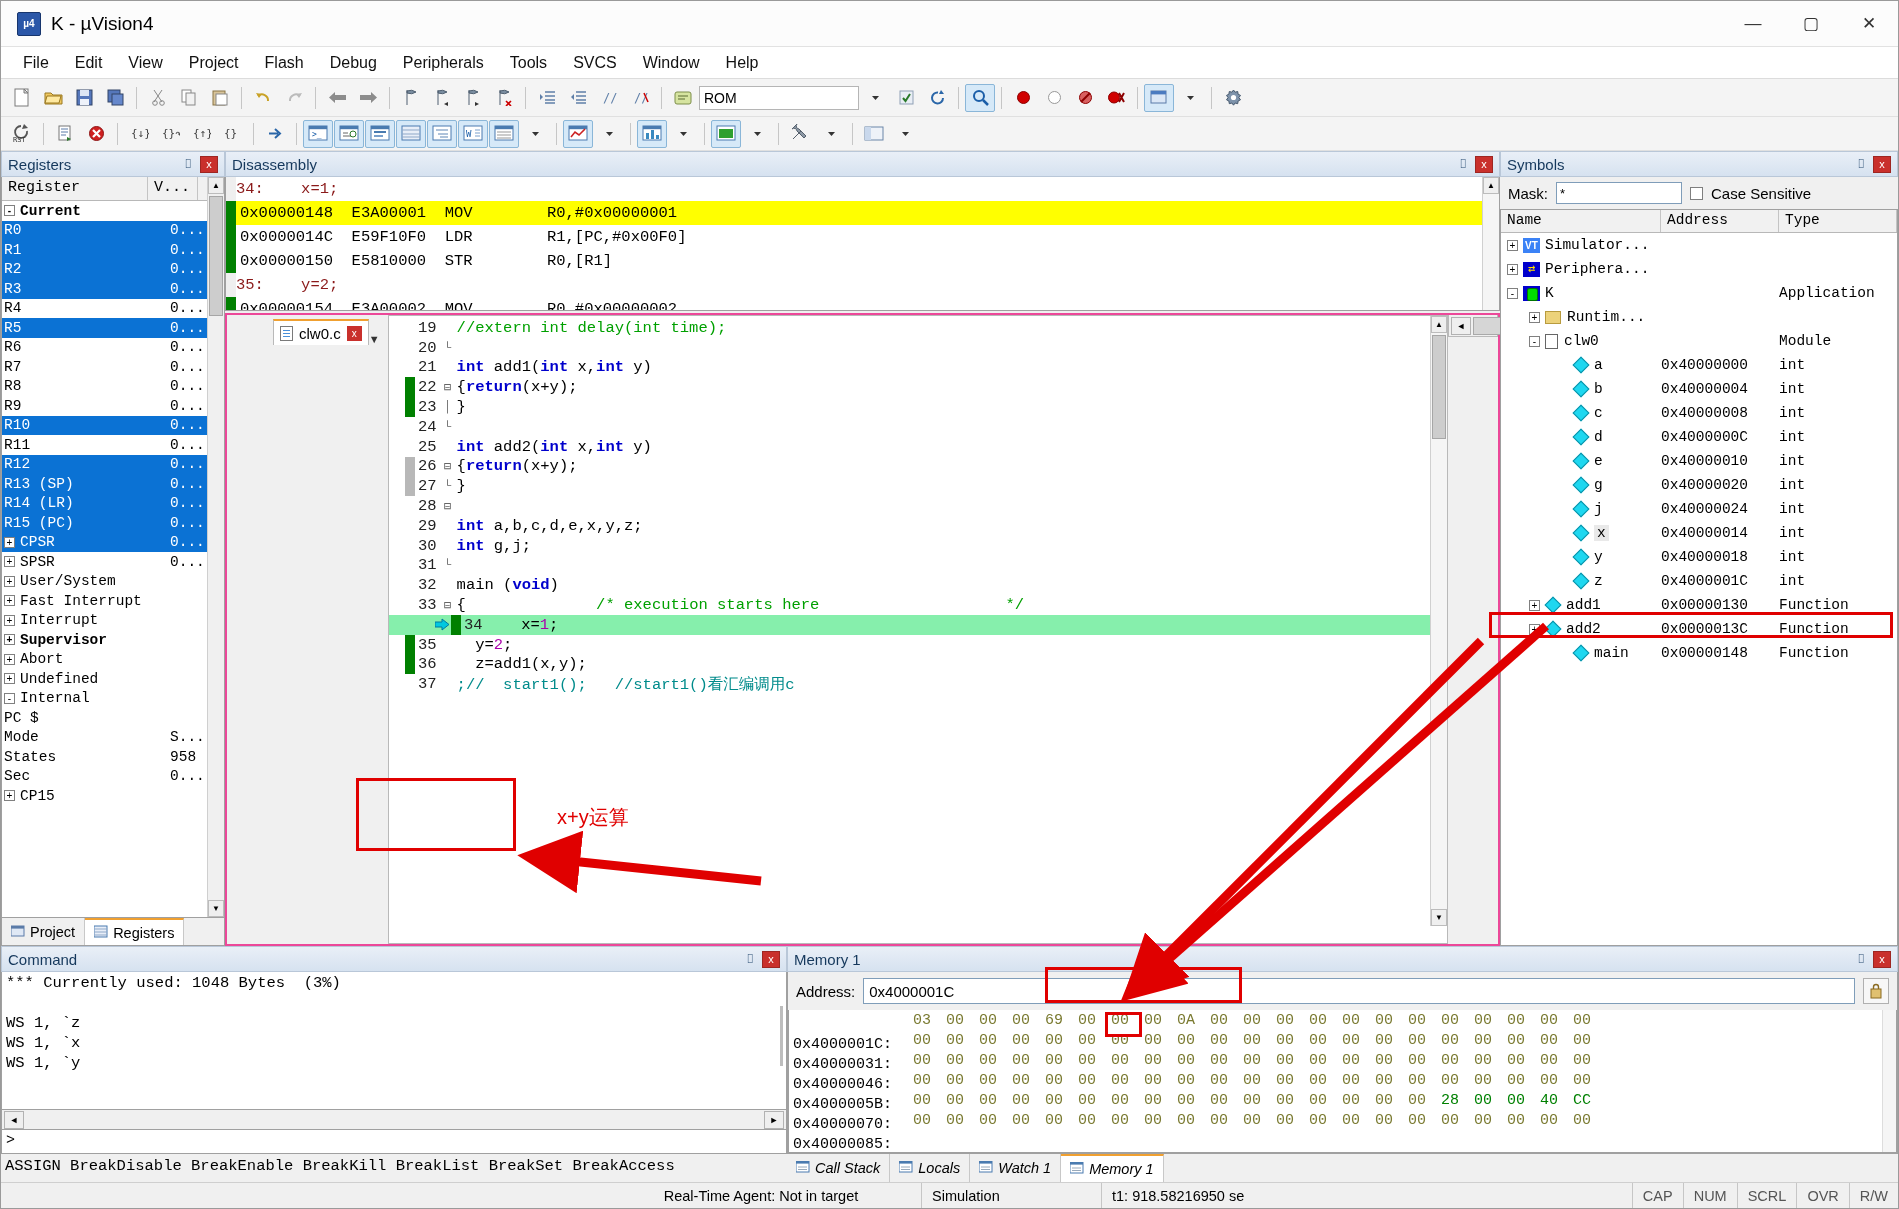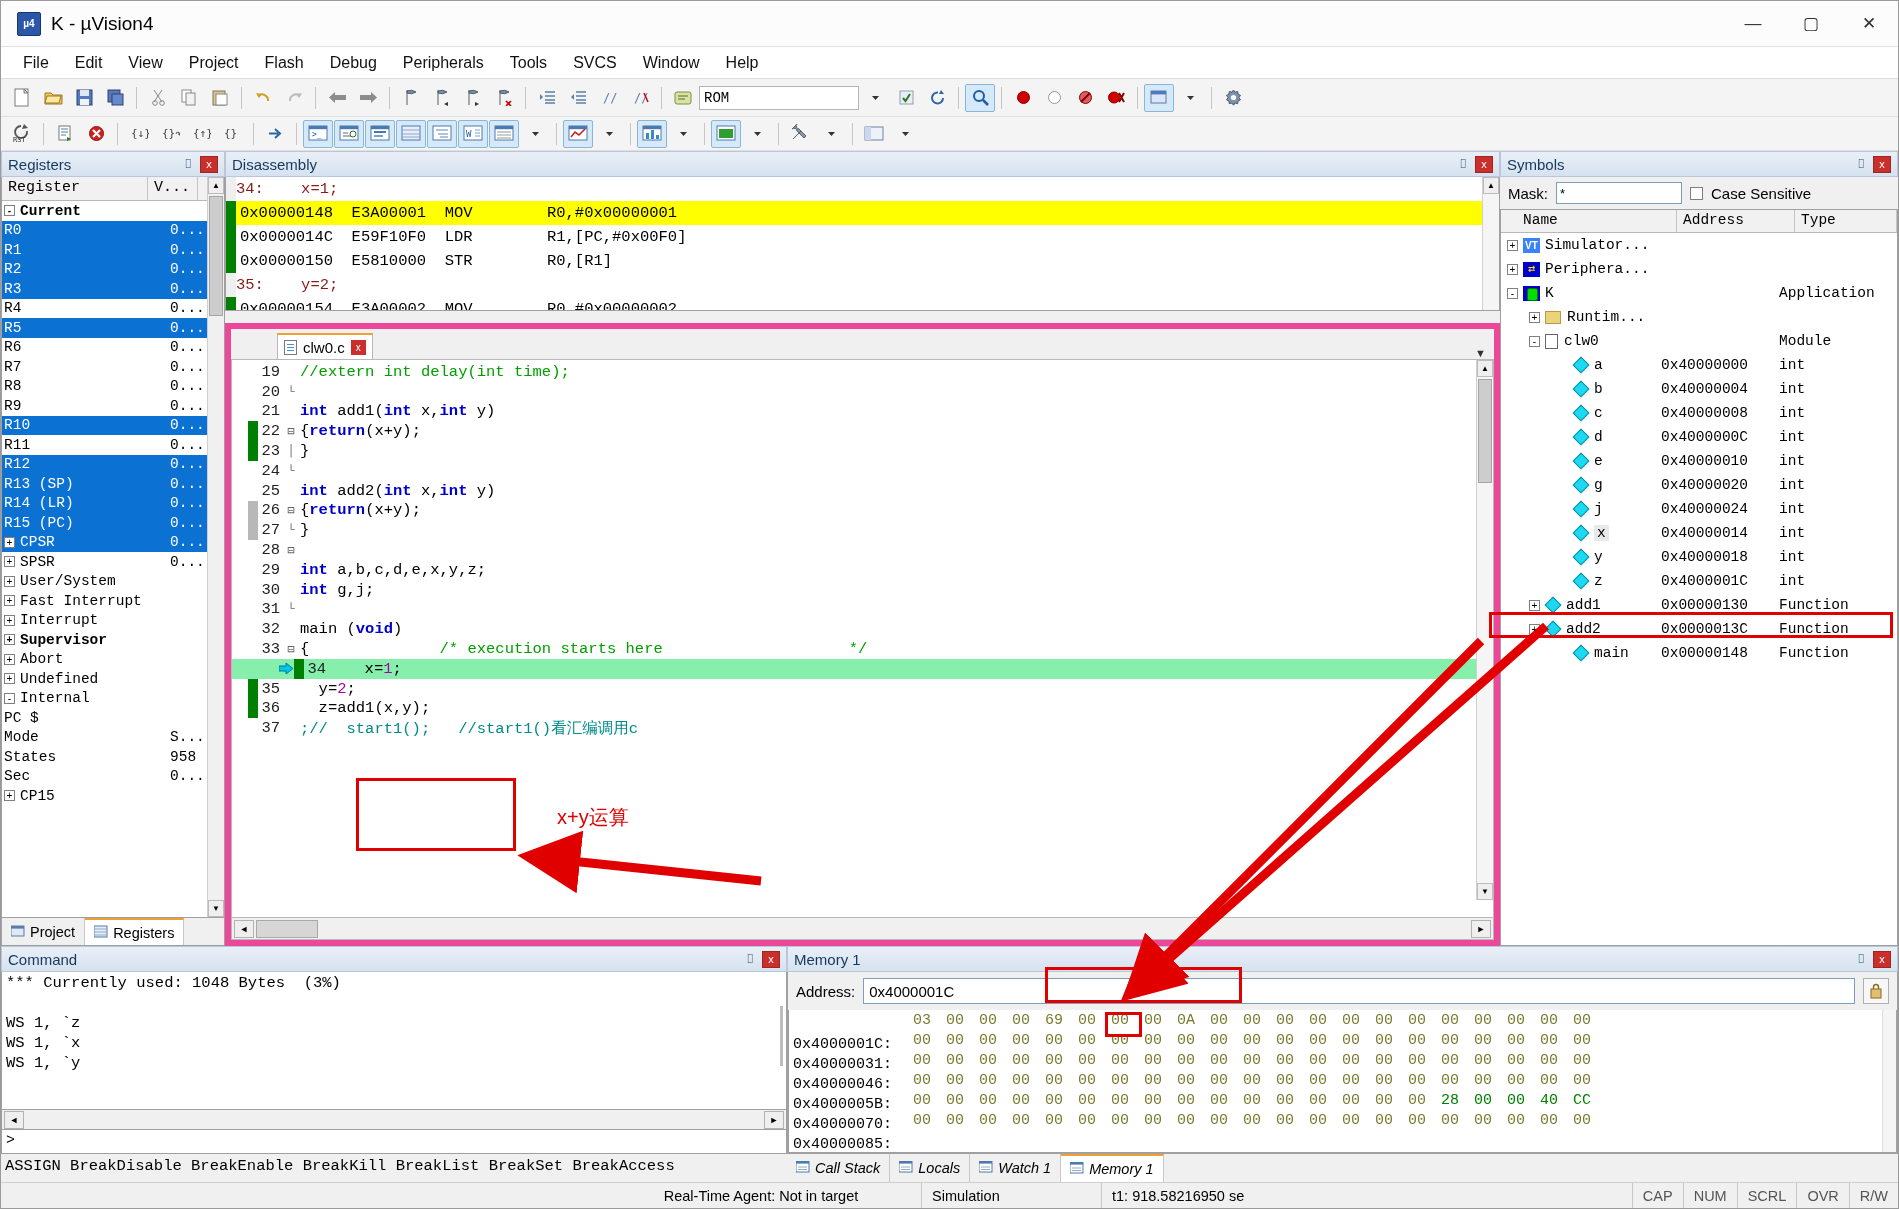--- a/index.html
+++ b/index.html
@@ -36,21 +36,21 @@
   
   .toolbar { display:flex; align-items:center; background:#f4f4f4; border-bottom:1px solid #e0e0e0;
              padding:0 6px; gap:1px; }
   #toolbar1 { height:38px; flex:0 0 38px;}
   #toolbar2 { height:34px; flex:0 0 34px;}
   .tb-btn { width:30px; height:28px; display:flex; align-items:center; justify-content:center;
             font-size:14px; color:#555; border:1px solid transparent; border-radius:2px; }
   .tb-sep { width:1px; height:22px; background:#c6c6c6; margin:0 5px; }
   .tb-combo { height:24px; min-width:160px; border:1px solid #b5b5b5; background:#fff;
               display:flex; align-items:center; padding:0 4px; font-size:14px; gap:6px; }
-  .tb-combo .lbl { flex:1;font-family:Liberation Mono, monospace; }
+  .tb-combo .lbl { flex:1; }
   .tb-btn.active { background:#d6e9f8; border-color:#8ab6d8; }
 
   
   #main { flex:1; display:flex; min-height:0; position:relative; }
 
   
   .panel { display:flex; flex-direction:column; background:#f0f0f0; min-height:0; }
   .panel-title { height:26px; display:flex; align-items:center; padding:0 6px;
                  background:linear-gradient(#e9eff7,#d6e2f0); border:1px solid #b9c7d8;
                  font-size:15px; color:#15385c; flex:0 0 26px; }
@@ -102,22 +102,22 @@
   .dis-src { color:#8b1a1a; }
   .dis-gut { width:10px; flex:0 0 10px; height:24px; }
   .gut-green { background:#008000; }
   .gut-grey  { background:#efefef; }
   .dis-hl { background:#ffff00; }
   .dis-txt { padding-left:4px; }
   #dis-scroll { position:absolute; right:0; top:0; bottom:0; width:17px; background:#f5f5f5;
                 border-left:1px solid #d0d0d0; }
 
   
-  #editor { flex:1; min-height:0; display:flex; flex-direction:column;
-            border:6px solid #ec4899; background:#f0f0f0; margin-top:12px; }
+  #editor { flex:1; min-height:0; display:flex; flex-direction:row;
+            border:2px solid #ec4899; background:#f0f0f0; margin-top:2px; }
   #ed-tabbar { height:30px; flex:0 0 30px; display:flex; align-items:flex-end; background:#f0f0f0;
                padding-left:46px; position:relative; }
   .ed-tab { display:flex; align-items:center; gap:6px; height:26px; padding:0 6px 0 6px;
             background:#fff; border:1px solid #b9b9b9; border-bottom:none;
             border-top:2px solid #f0a030; font-size:15px; }
   .ed-tab .doc-ic { width:13px;height:15px;background:#fff;border:1px solid #7a7a7a; position:relative;}
   .ed-tab .doc-ic:after{content:"";position:absolute;left:2px;top:3px;right:2px;height:1px;
             box-shadow:0 3px 0 #4a90d9,0 6px 0 #4a90d9;background:#4a90d9;}
   .ed-x { width:15px;height:15px;background:#c9302c;color:#fff;font-size:10px;display:flex;
           align-items:center;justify-content:center; }
@@ -151,21 +151,21 @@
   #symbols { width:398px; flex:0 0 398px; }
   #sym-mask { height:32px; flex:0 0 32px; display:flex; align-items:center; gap:8px;
               padding:0 8px; background:#f0f0f0; }
   #sym-mask .lab { font-size:15px; }
   #mask-input { width:126px; height:22px; border:1px solid #7f9db9; background:#fff;
                 font-size:13px; padding:1px 3px; }
   .chk { width:13px;height:13px;border:1px solid #7f7f7f;background:#fff;display:inline-block; }
   #sym-head { display:flex; height:23px; background:#f1f1f1; border-bottom:1px solid #b8b8b8;
               font-family:"Liberation Mono", monospace; font-size:14.5px; }
   #sym-head div { padding:2px 6px; border-right:1px solid #c4c4c4; }
-  .sh-name { width:160px;margin-left:16px; } .sh-addr { width:118px; } .sh-type { flex:1; }
+  .sh-name { width:160px; } .sh-addr { width:118px; } .sh-type { flex:1; }
   .srow { height:24px; display:flex; align-items:center;
           font-family:"Liberation Mono", monospace; font-size:14.5px; white-space:nowrap; }
   .s-name { width:160px; display:flex; align-items:center; }
   .s-addr { width:118px; }
   .s-type { flex:1; }
   .s-ind1 { padding-left:6px; } .s-ind2 { padding-left:28px; } .s-ind3 { padding-left:56px; }
   .s-ic { width:17px;height:15px;margin-right:5px;display:inline-block;position:relative;flex:0 0 17px;}
   .ic-vt { background:#3b82f6; color:#fff; font-size:10px; font-weight:bold; text-align:center;
            line-height:15px; font-family:"Liberation Sans",sans-serif;}
   .ic-per { background:#0000cc; }

